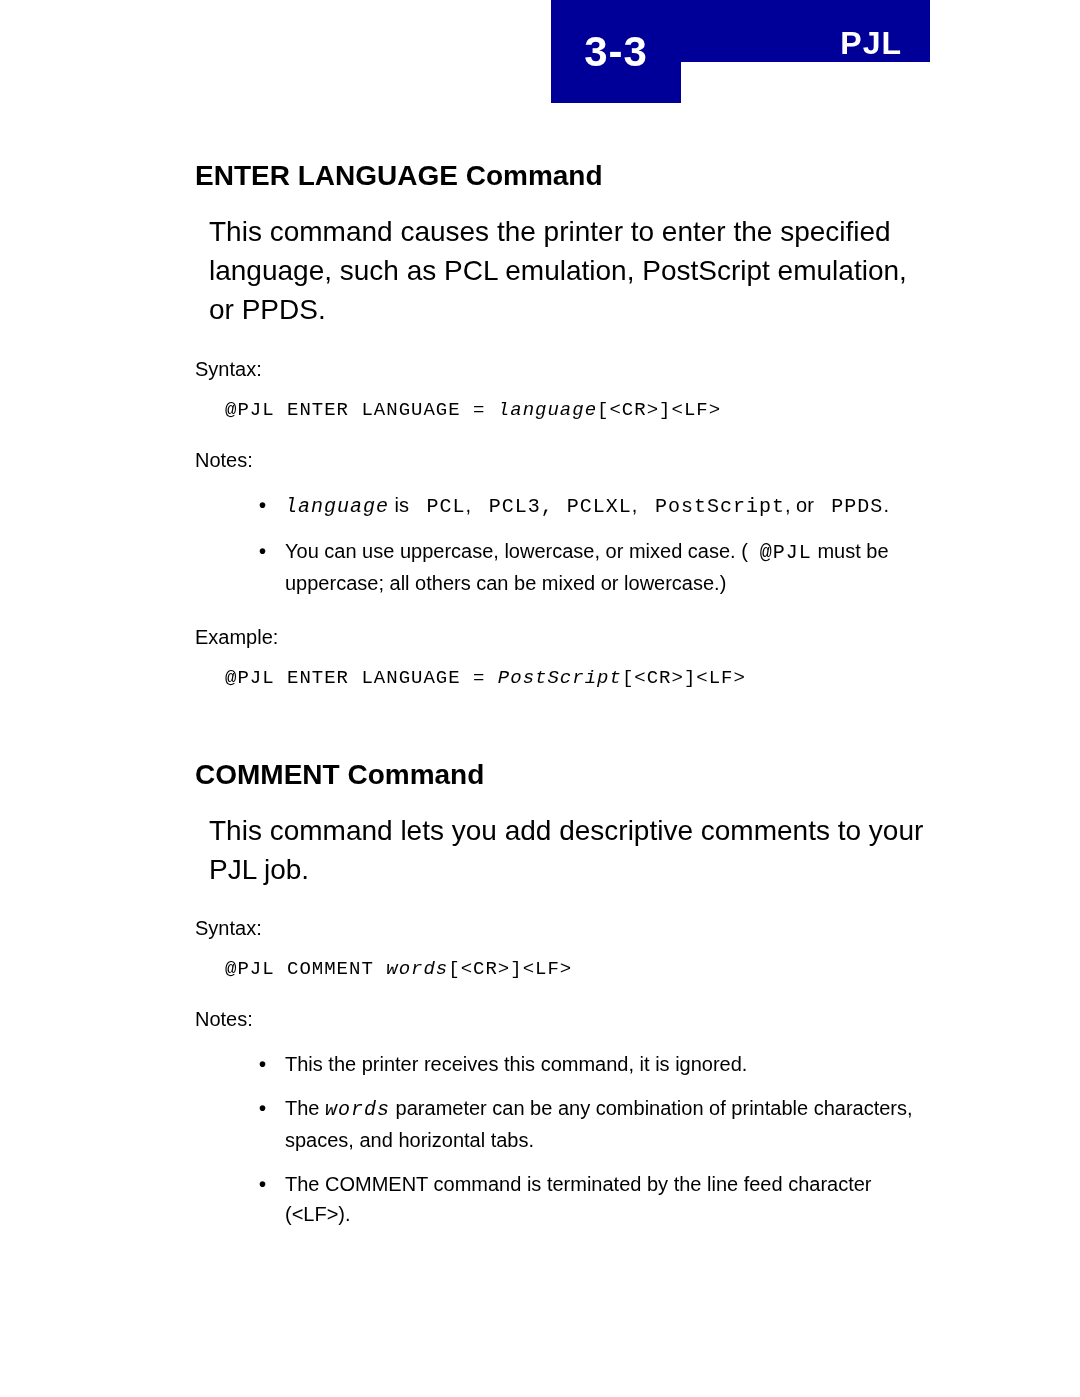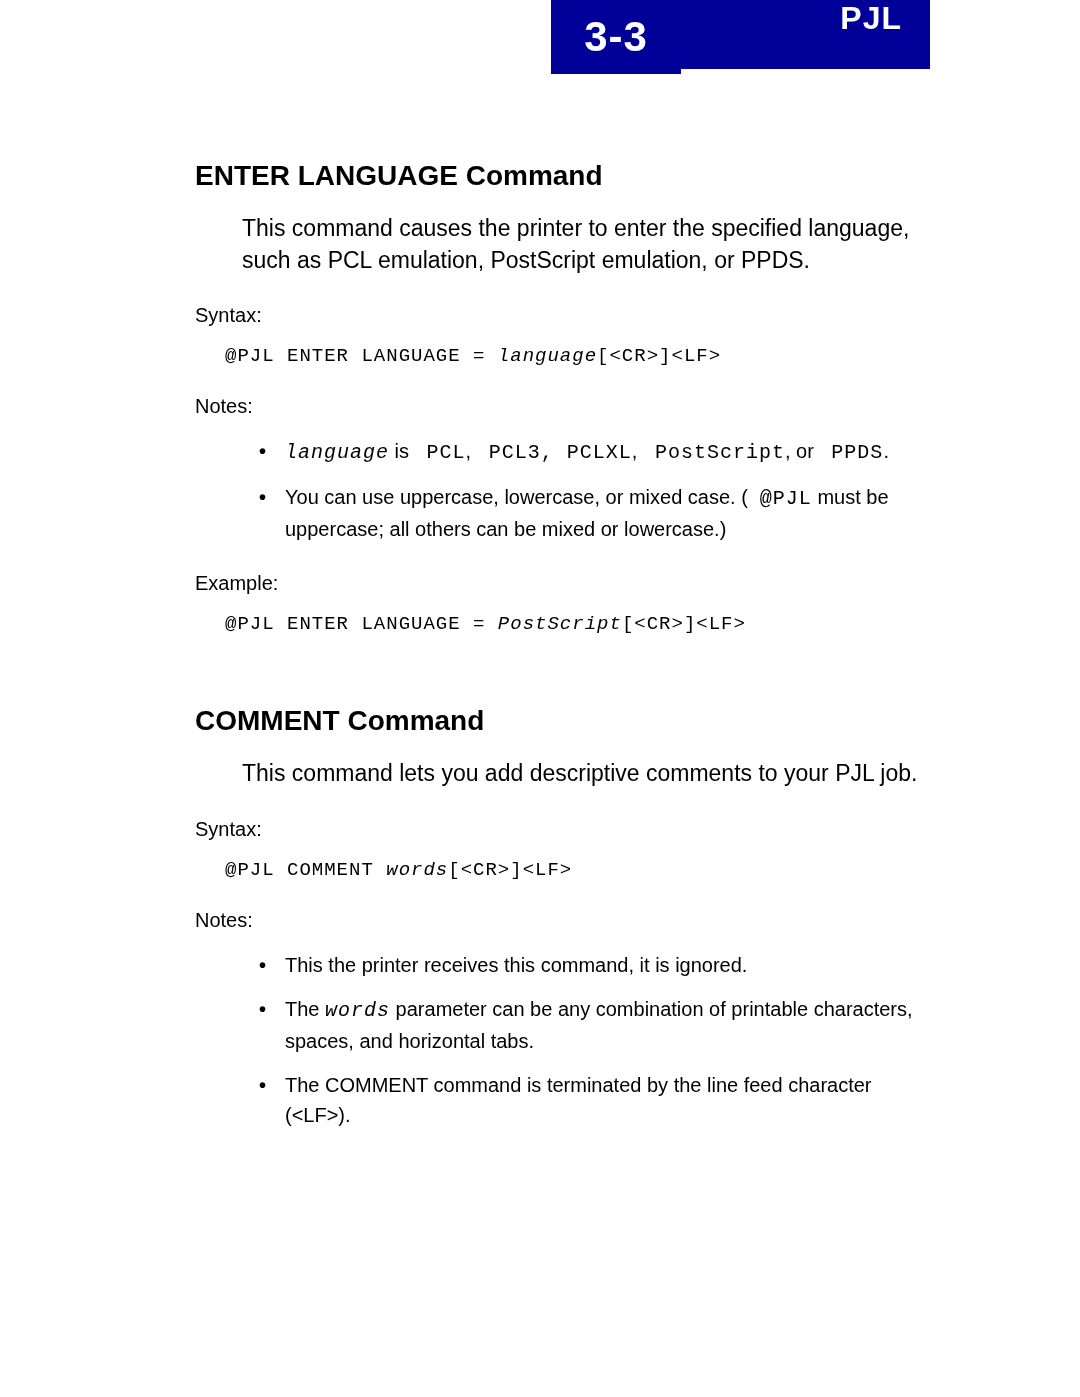--- a/index.html
+++ b/index.html
@@ -12,31 +12,31 @@
       background: #fff;
       width: 1080px;
       height: 1397px;
       position: relative;
     }
     .header-bar {
       position: absolute;
       top: 0;
       left: 551px;
       right: 150px;
-      height: 69px;
+      height: 62px;
       background: #000099;
       display: flex;
-      align-items: flex-start;
+      align-items: flex-end;
     }
     .page-num-box {
       position: absolute;
       top: 0;
       left: 551px;
       width: 130px;
-      height: 74px;
+      height: 103px;
       background: #000099;
       display: flex;
       align-items: center;
       justify-content: center;
     }
     .page-num {
       color: #fff;
       font-size: 42px;
       font-weight: bold;
       letter-spacing: 1px;
@@ -55,23 +55,23 @@
       left: 195px;
       right: 150px;
     }
     h2 {
       font-size: 28px;
       font-weight: bold;
       margin-bottom: 20px;
       font-family: Arial, Helvetica, sans-serif;
     }
     .intro {
-      font-size: 23px;
+      font-size: 28px;
       line-height: 1.4;
-      margin-left: 47px;
+      margin-left: 14px;
       margin-bottom: 28px;
     }
     .label {
       font-size: 20px;
       font-weight: normal;
       margin-bottom: 18px;
     }
     .code-line {
       font-family: "Courier New", monospace;
       font-size: 19px;

